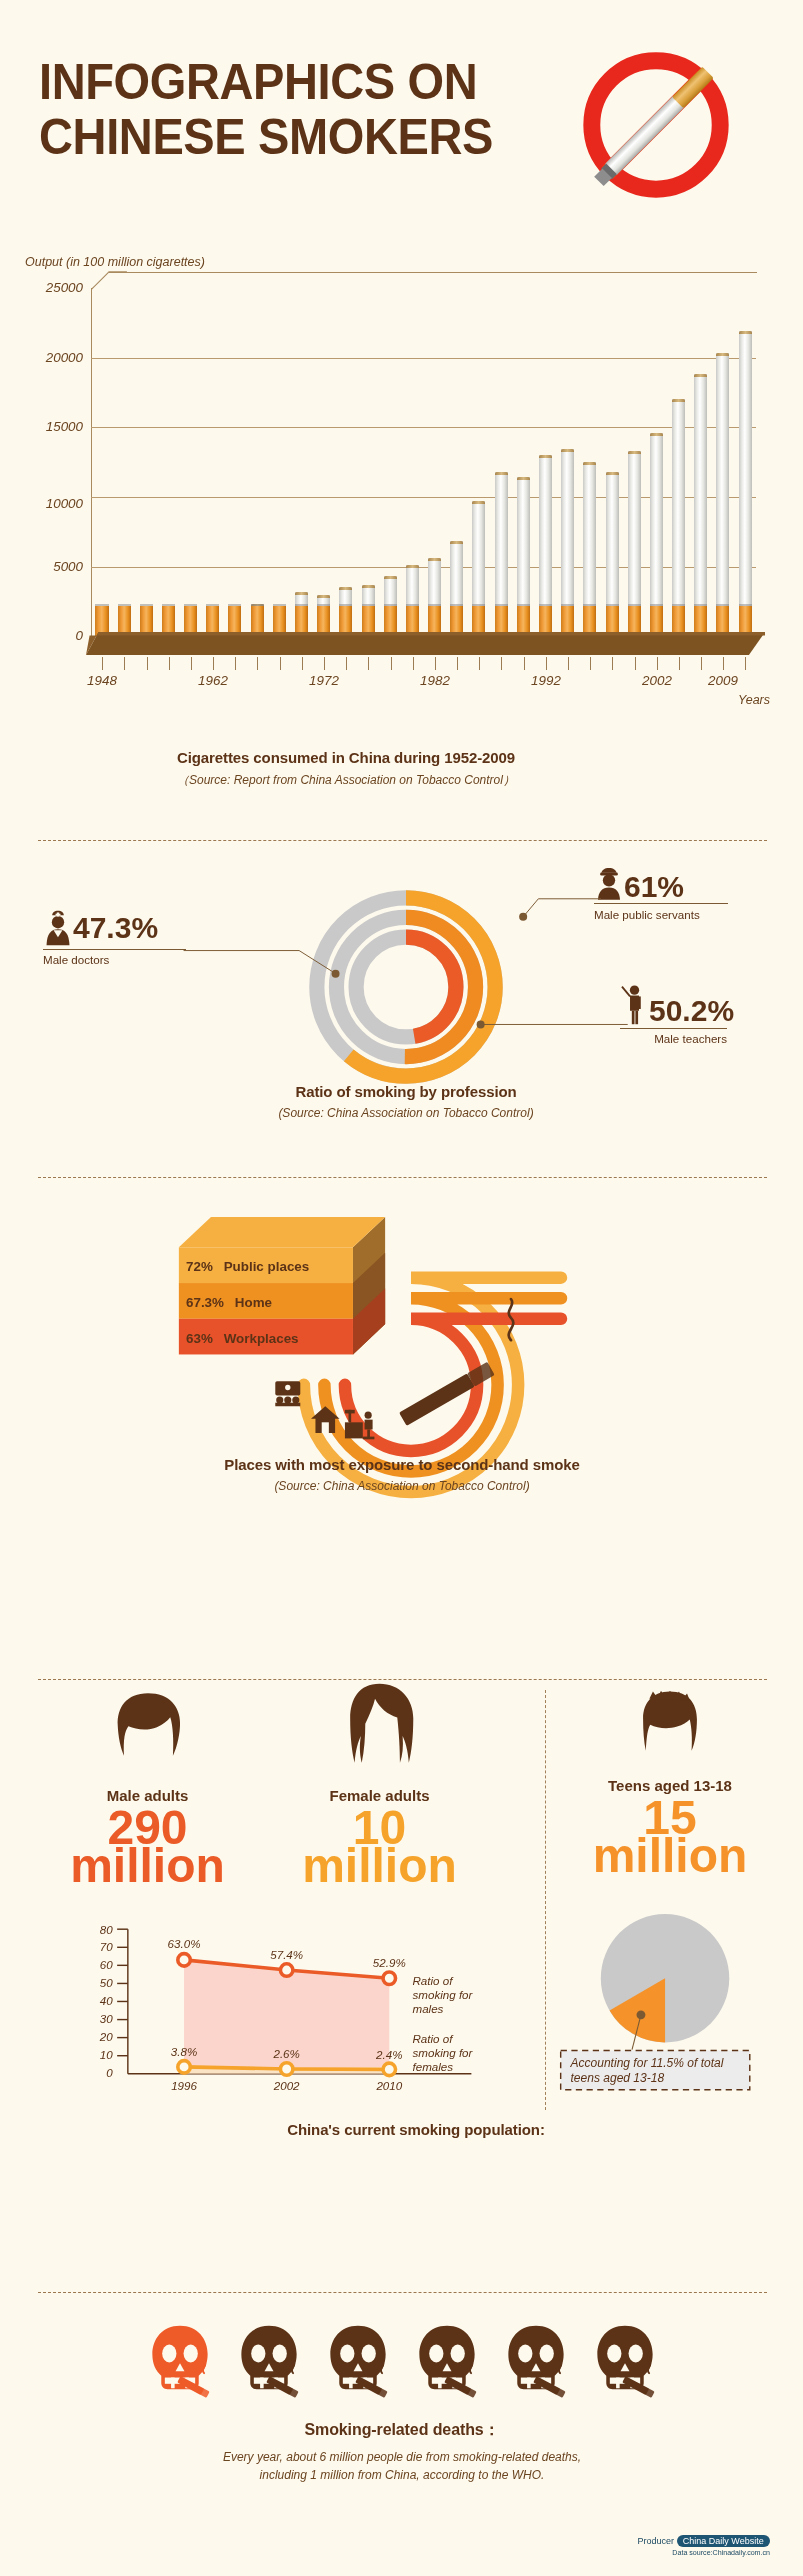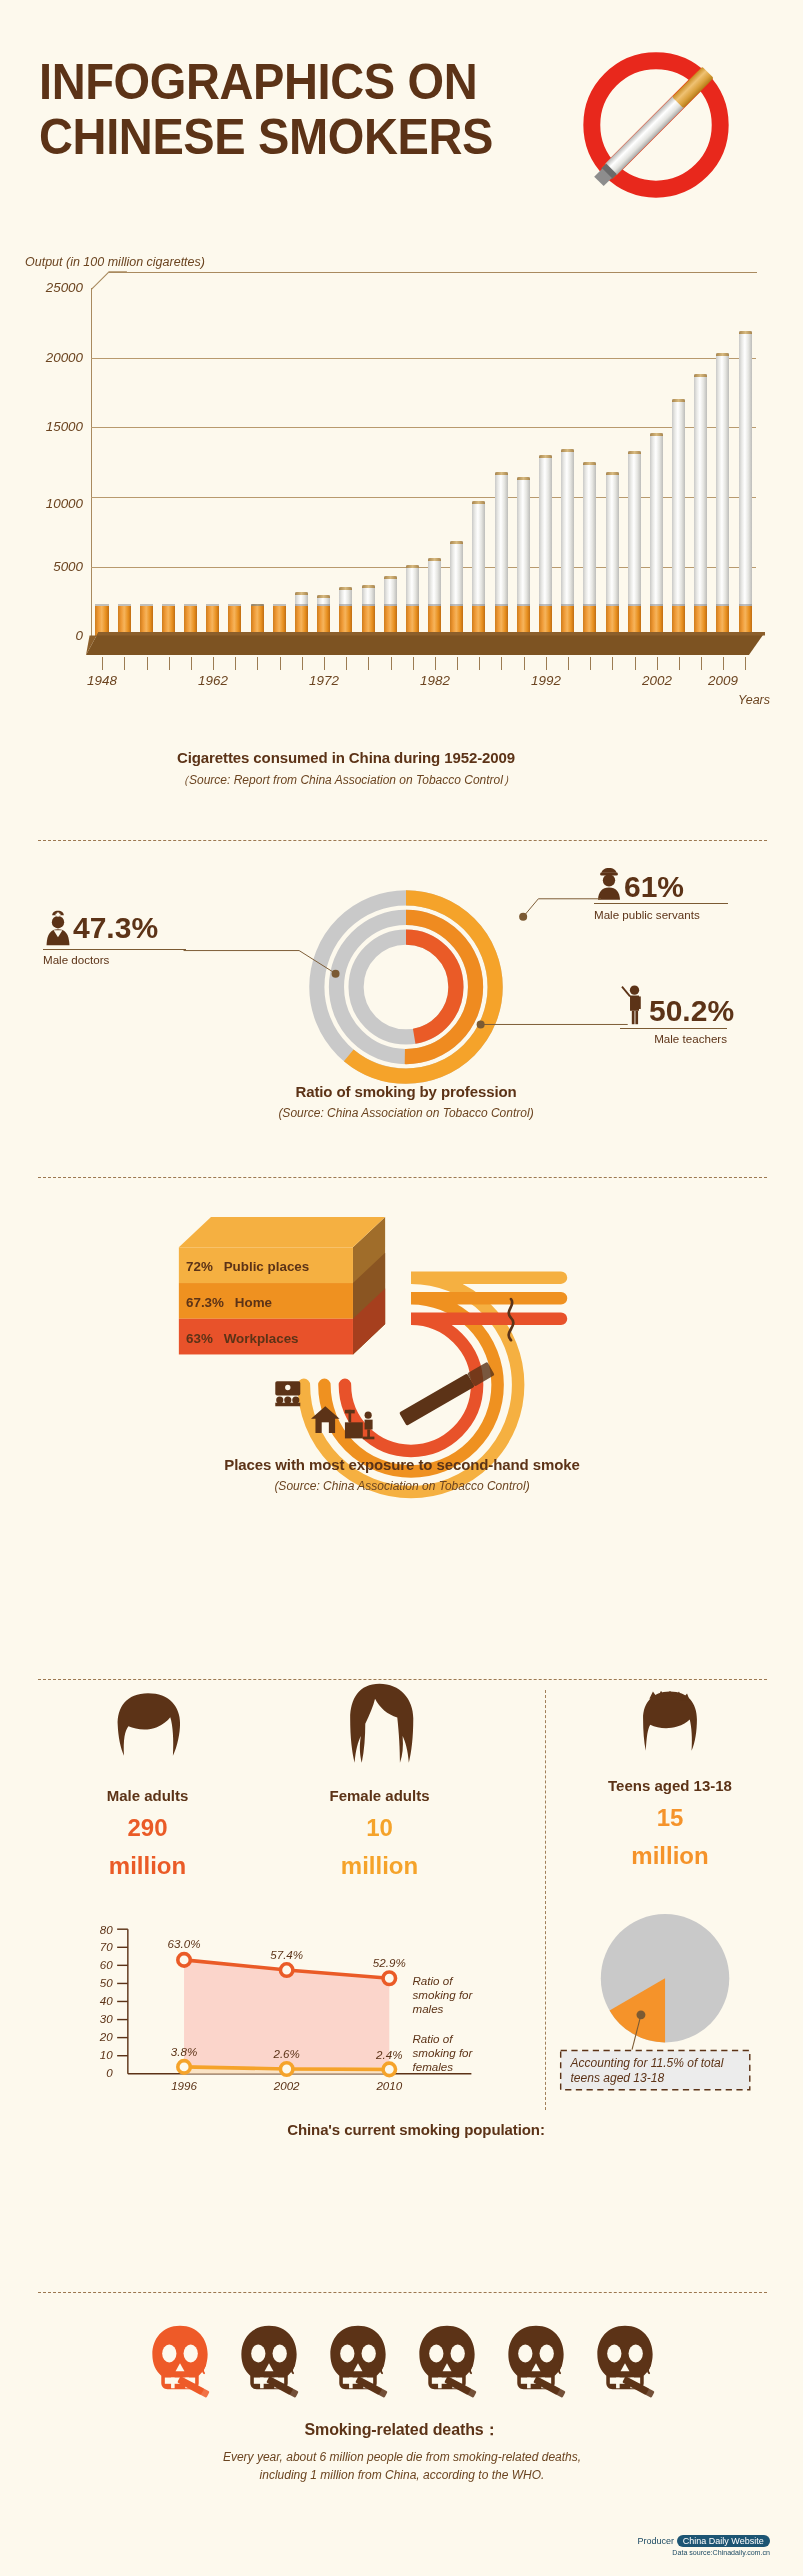--- a/index.html
+++ b/index.html
@@ -68,21 +68,21 @@
   .lbl-sub { font-size: 11.6px; color: #5c3317; margin-top: 3.6px; }
 
   
   .s3 { position: absolute; left: 0; top: 1188px; width: 804px; height: 375px; }
   .boxrow { position: absolute; font-weight: bold; font-size: 13.4px; color: #5c3317; }
 
   
   .s4 { position: absolute; left: 0; top: 1670px; width: 804px; height: 625px; }
   .popcol { position: absolute; text-align: center; }
   .popLabel { font-weight: bold; font-size: 15px; color: #5c3317; margin-top: 7.1px; }
-  .popNum { font-weight: bold; font-size: 24px; line-height: 38px; margin-top: 5.4px; }
+  .popNum { font-weight: bold; font-size: 48px; line-height: 38px; margin-top: 5.4px; }
   .vdash { position: absolute; border-left: 1.8px dashed #8c6236; opacity: .8; }
 
   
   .s5 { position: absolute; left: 0; top: 2304px; width: 804px; height: 272px; }
 
   .footCred { position: absolute; right: 34px; top: 2535px; text-align: right; }
   .credLine { font-size: 9px; color: #1c4a63; white-space: nowrap; }
   .credPill { display: inline-block; background: #1d5573; color: #fff; border-radius: 8px; padding: 0.9px 6.3px; font-size: 9px; }
   .credSub { font-size: 7.1px; color: #1c4a63; margin-top: 1.8px; }
 </style>

